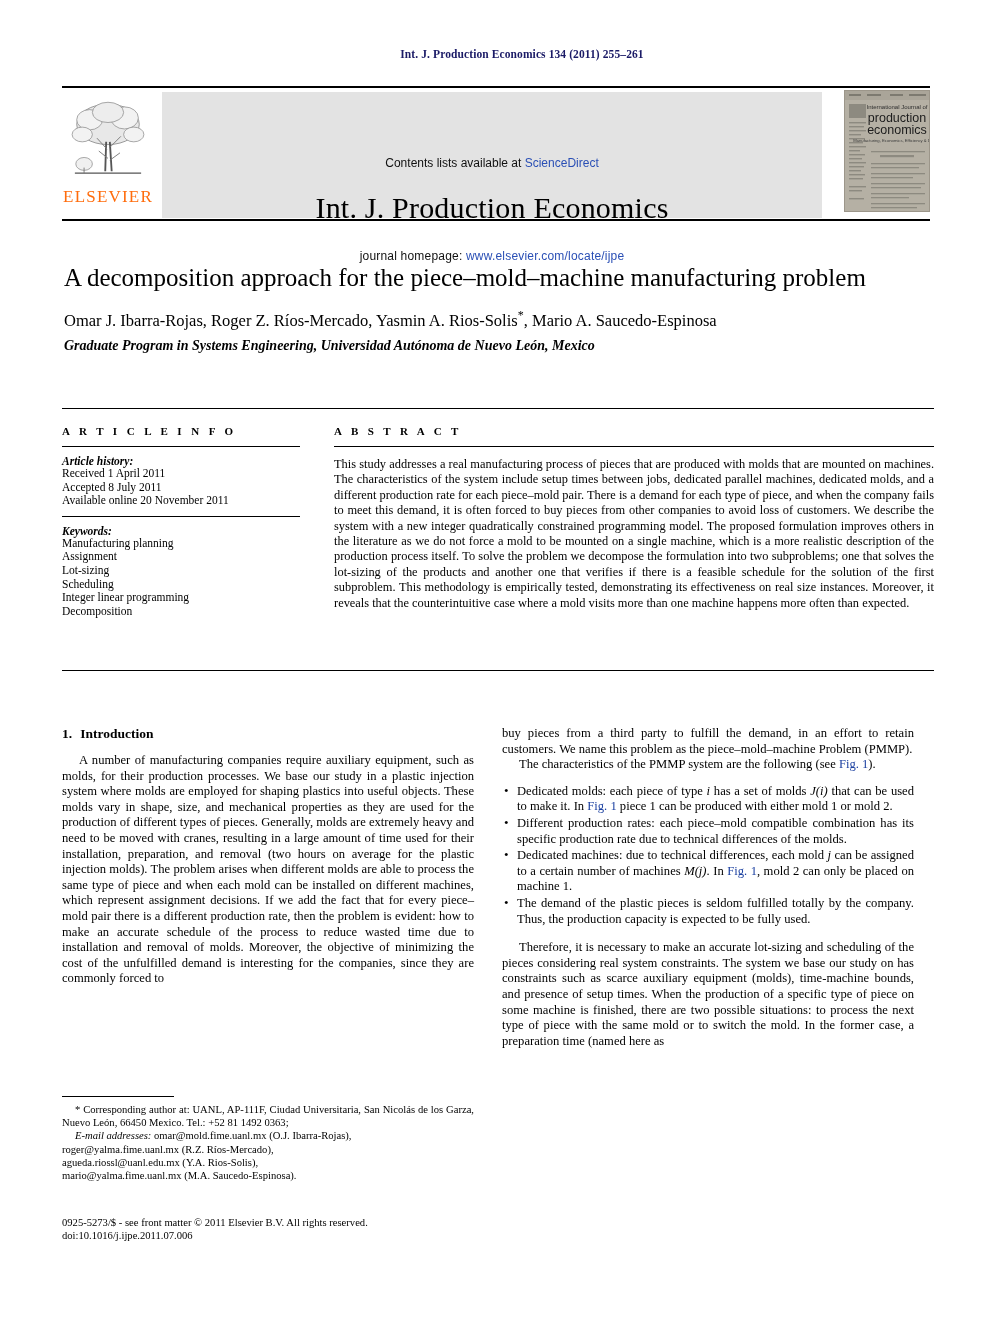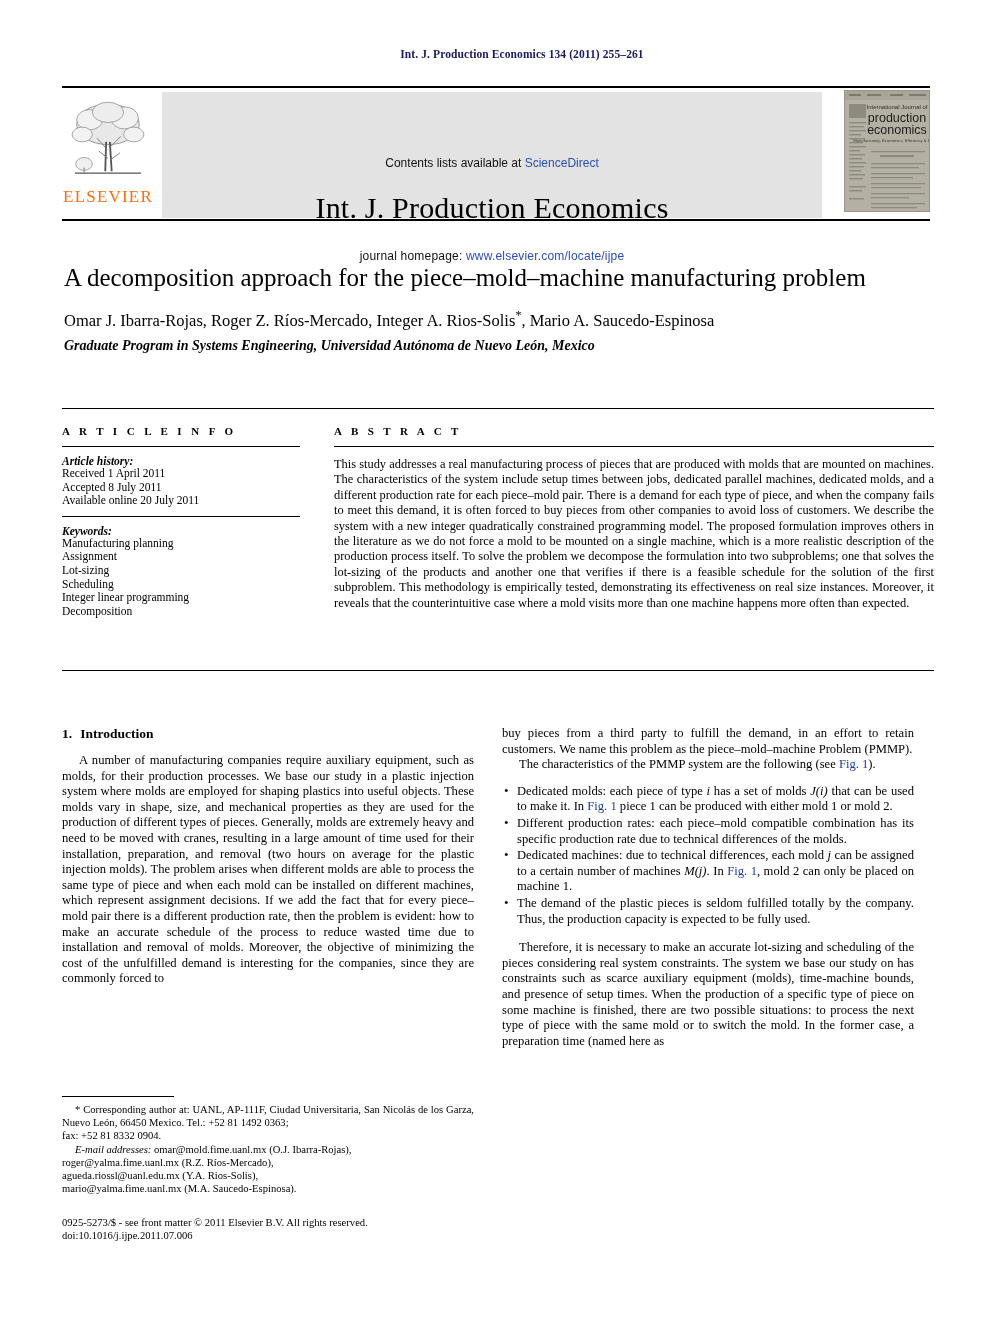--- a/index.html
+++ b/index.html
@@ -402,33 +402,33 @@
               <rect x="26" y="116" width="46" height="1.3"></rect>
           </g>
         </svg>
       </div>
 
     </div>
   </div>
 
   <div class="title-block">
     <h1 class="paper-title">A decomposition approach for the piece–mold–machine manufacturing problem</h1>
-    <div class="authors"><span>Omar J. Ibarra-Rojas, Roger Z. Ríos-Mercado, Integer A. Rios-Solis</span><sup>*</sup><span>, Mario A. Saucedo-Espinosa</span></div>
+    <div class="authors"><span>Omar J. Ibarra-Rojas, Roger Z. Ríos-Mercado, Yasmin A. Rios-Solis</span><sup>*</sup><span>, Mario A. Saucedo-Espinosa</span></div>
     <div class="affiliation">Graduate Program in Systems Engineering, Universidad Autónoma de Nuevo León, Mexico</div>
   </div>
 
   <div class="panel">
 
     <div class="col-info">
       <div class="section-caps">A R T I C L E    I N F O</div>
       <div class="rule-thin"></div>
       <div class="hist-label">Article history:</div>
       <div class="info-line">Received 1 April 2011</div>
       <div class="info-line">Accepted 8 July 2011</div>
-      <div class="info-line">Available online 20 July 2011</div>
+      <div class="info-line">Available online 20 November 2011</div>
       <div class="rule-hist"></div>
       <div class="kw-label">Keywords:</div>
       <div class="info-line">Manufacturing planning</div>
       <div class="info-line">Assignment</div>
       <div class="info-line">Lot-sizing</div>
       <div class="info-line">Scheduling</div>
       <div class="info-line">Integer linear programming</div>
       <div class="info-line">Decomposition</div>
     </div>
 
@@ -461,21 +461,20 @@
       </ul>
 
       <p class="body-p" style="margin-top:13px">Therefore, it is necessary to make an accurate lot-sizing and scheduling of the pieces considering real system constraints. The system we base our study on has constraints such as scarce auxiliary equipment (molds), time-machine bounds, and presence of setup times. When the production of a specific type of piece on some machine is finished, there are two possible situations: to process the next type of piece with the same mold or to switch the mold. In the former case, a preparation time (named here as</p>
     </div>
 
   </div>
 
   <div class="footnotes">
     <div class="fn-rule"></div>
     <div class="fn-line fn-indent">* Corresponding author at: UANL, AP-111F, Ciudad Universitaria, San Nicolás de los Garza, Nuevo León, 66450 Mexico. Tel.: +52 81 1492 0363;</div>
-    <div class="fn-line">fax: +52 81 8332 0904.</div>
     <div class="fn-line fn-indent"><em class="fn-em">E-mail addresses:</em> <span>omar@mold.fime.uanl.mx (O.J. Ibarra-Rojas),</span></div>
     <div class="fn-line">roger@yalma.fime.uanl.mx (R.Z. Ríos-Mercado),</div>
     <div class="fn-line">agueda.riossl@uanl.edu.mx (Y.A. Rios-Solis),</div>
     <div class="fn-line">mario@yalma.fime.uanl.mx (M.A. Saucedo-Espinosa).</div>
   </div>
 
   <div class="issn-block">
     <div>0925-5273/$ - see front matter © 2011 Elsevier B.V. All rights reserved.</div>
     <div>doi:10.1016/j.ijpe.2011.07.006</div>
   </div>

